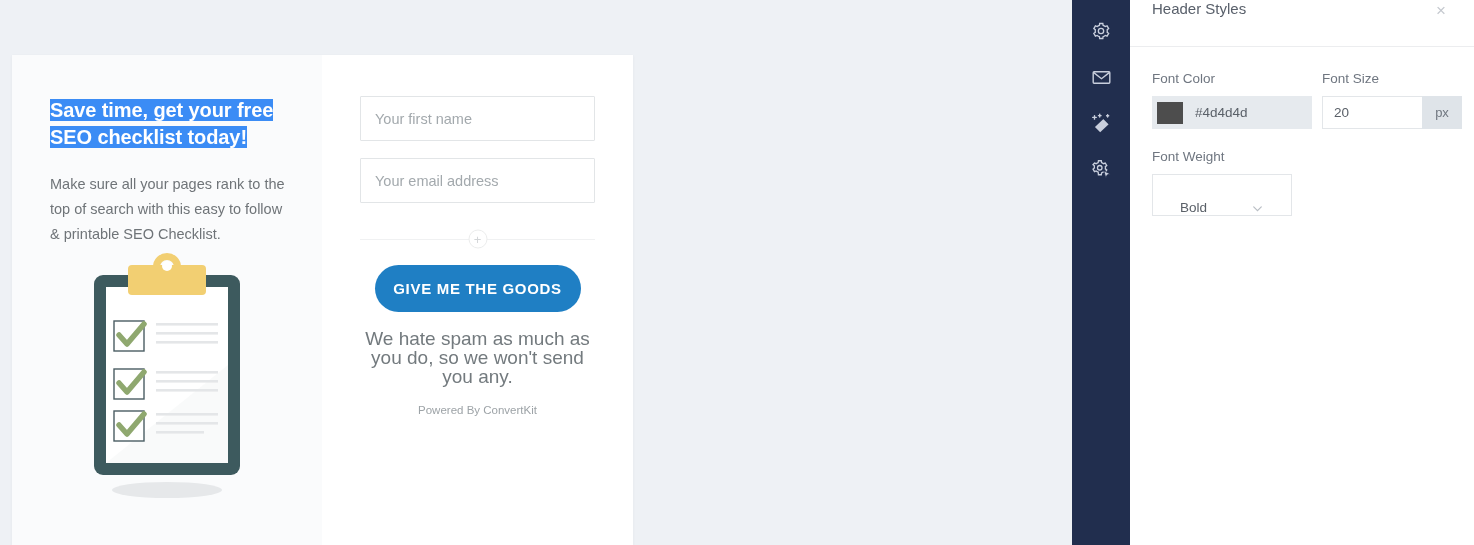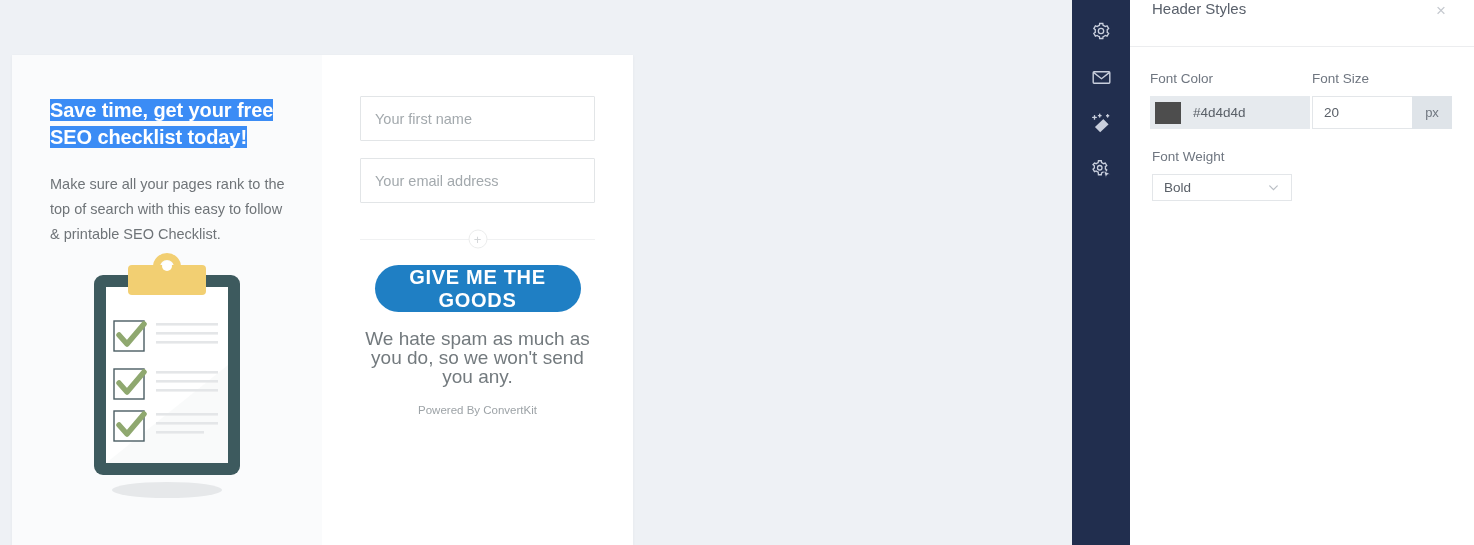--- a/index.html
+++ b/index.html
@@ -136,21 +136,21 @@
   .cta {
     display: block;
     margin: 17px auto 0 auto;
     width: 206px;
     height: 47px;
     background: #1f7fc4;
     color: #ffffff;
     border: none;
     border-radius: 24px;
     font-family: "Liberation Sans", sans-serif;
-    font-size: 20px;
+    font-size: 15px;
     font-weight: bold;
     letter-spacing: 0.7px;
     cursor: pointer;
   }
   .spam {
     margin: 17px 0 0 0;
     text-align: center;
     font-size: 19px;
     line-height: 19px;
     color: #737a7e;
@@ -215,21 +215,21 @@
     background: none;
     border: none;
     cursor: pointer;
     color: #c5c9cf;
     font-size: 17px;
     line-height: 20px;
     padding: 0;
     font-family: "Liberation Sans", sans-serif;
   }
   .panel-body { padding: 24px 22px 0 22px; }
-  .row { display: flex; gap: 2px; justify-content: flex-end; }
+  .row { display: flex; gap: 10px; }
   .fld-group { }
   .fld-label {
     display: block;
     font-size: 13.5px;
     color: #6f7680;
     margin-bottom: 10px;
   }
   .color-input {
     width: 160px;
     height: 33px;
@@ -277,26 +277,26 @@
     display: flex;
     align-items: center;
     justify-content: center;
     font-size: 13px;
     color: #707780;
   }
   .weight-group { margin-top: 20px; }
   .select-box {
     position: relative;
     width: 140px;
-    height: 27px;
+    height: 42px;
     border: 1px solid #e3e6e9;
     background: #fff;
     display: flex;
-    align-items: center;
-    padding: 0 11px;
+    align-items: flex-end;
+    padding: 0 27px;
     box-sizing: border-box;
     cursor: pointer;
   }
   .select-value {
     font-size: 13.5px;
     color: #5a6068;
     flex: 1;
   }
   .chev { color: #b9bec4; flex: none; }
 </style>

